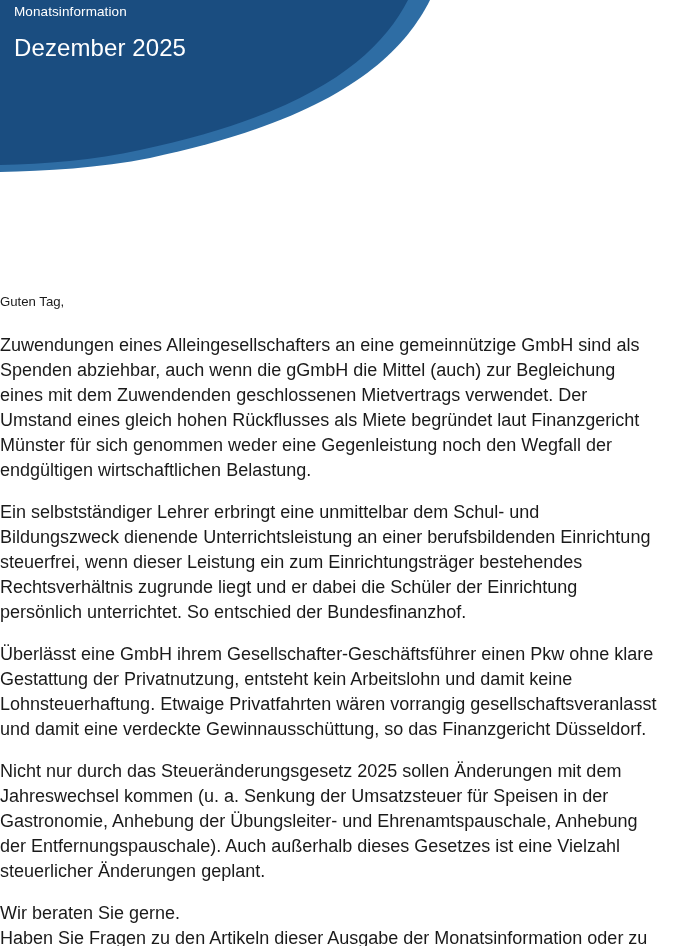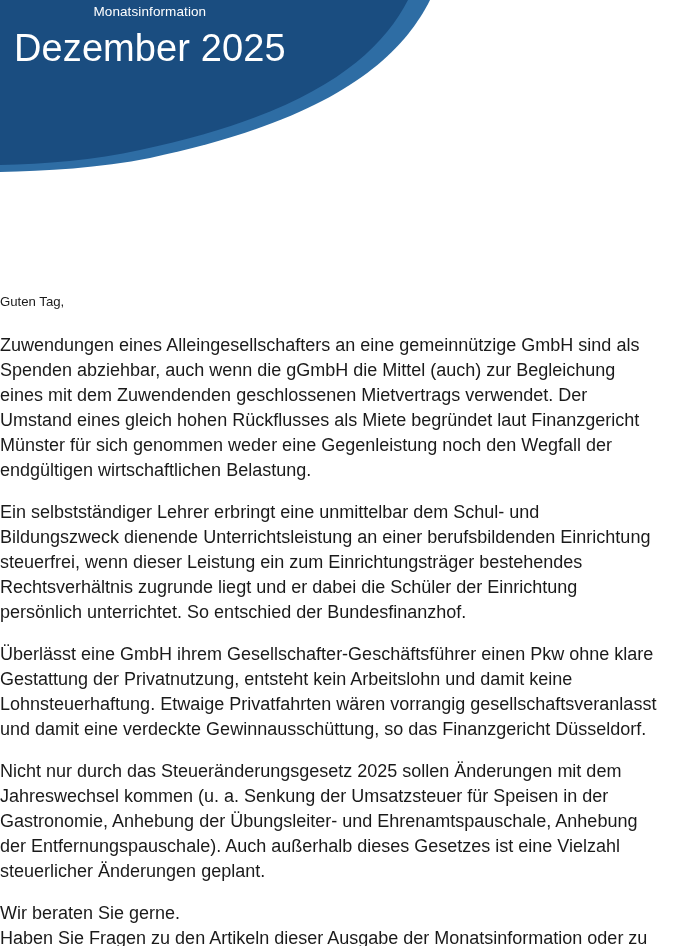--- a/index.html
+++ b/index.html
@@ -15,21 +15,20 @@
     overflow: hidden;
     position: relative;
   }
 
   
   .header {
     position: relative;
     width: 680px;
     height: 172px;
     overflow: hidden;
-    text-align: center;
   }
   .header-shape-back {
     position: absolute;
     top: 0;
     left: 0;
     width: 680px;
     height: 172px;
   }
   .header-text {
     position: absolute;
@@ -38,21 +37,21 @@
     z-index: 5;
   }
   .header-eyebrow {
     color: #ffffff;
     font-size: 13.5px;
     line-height: 18px;
     letter-spacing: 0.1px;
   }
   .header-title {
     color: #ffffff;
-    font-size: 38px;
+    font-size: 24px;
     line-height: 40px;
     margin-top: 7px;
     letter-spacing: 0.1px;
     font-weight: normal;
   }
 
   
   .content {
     position: absolute;
     left: 0;

